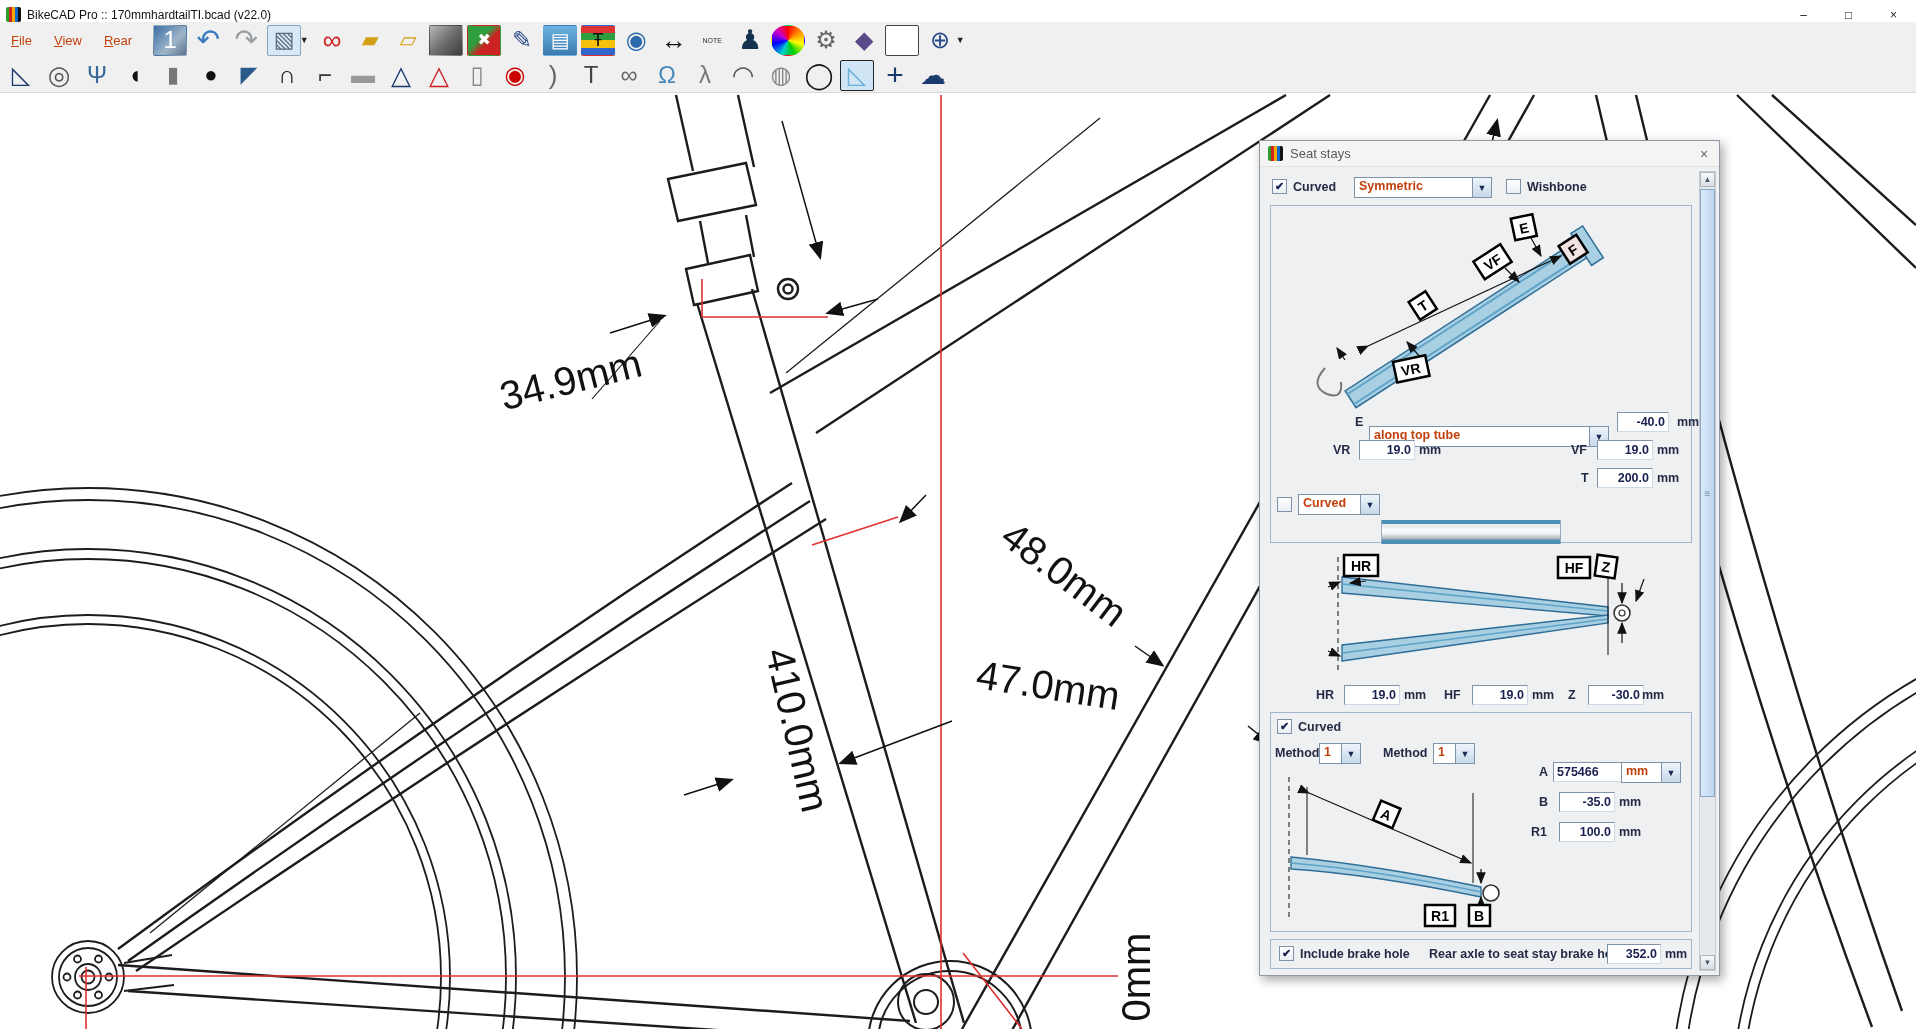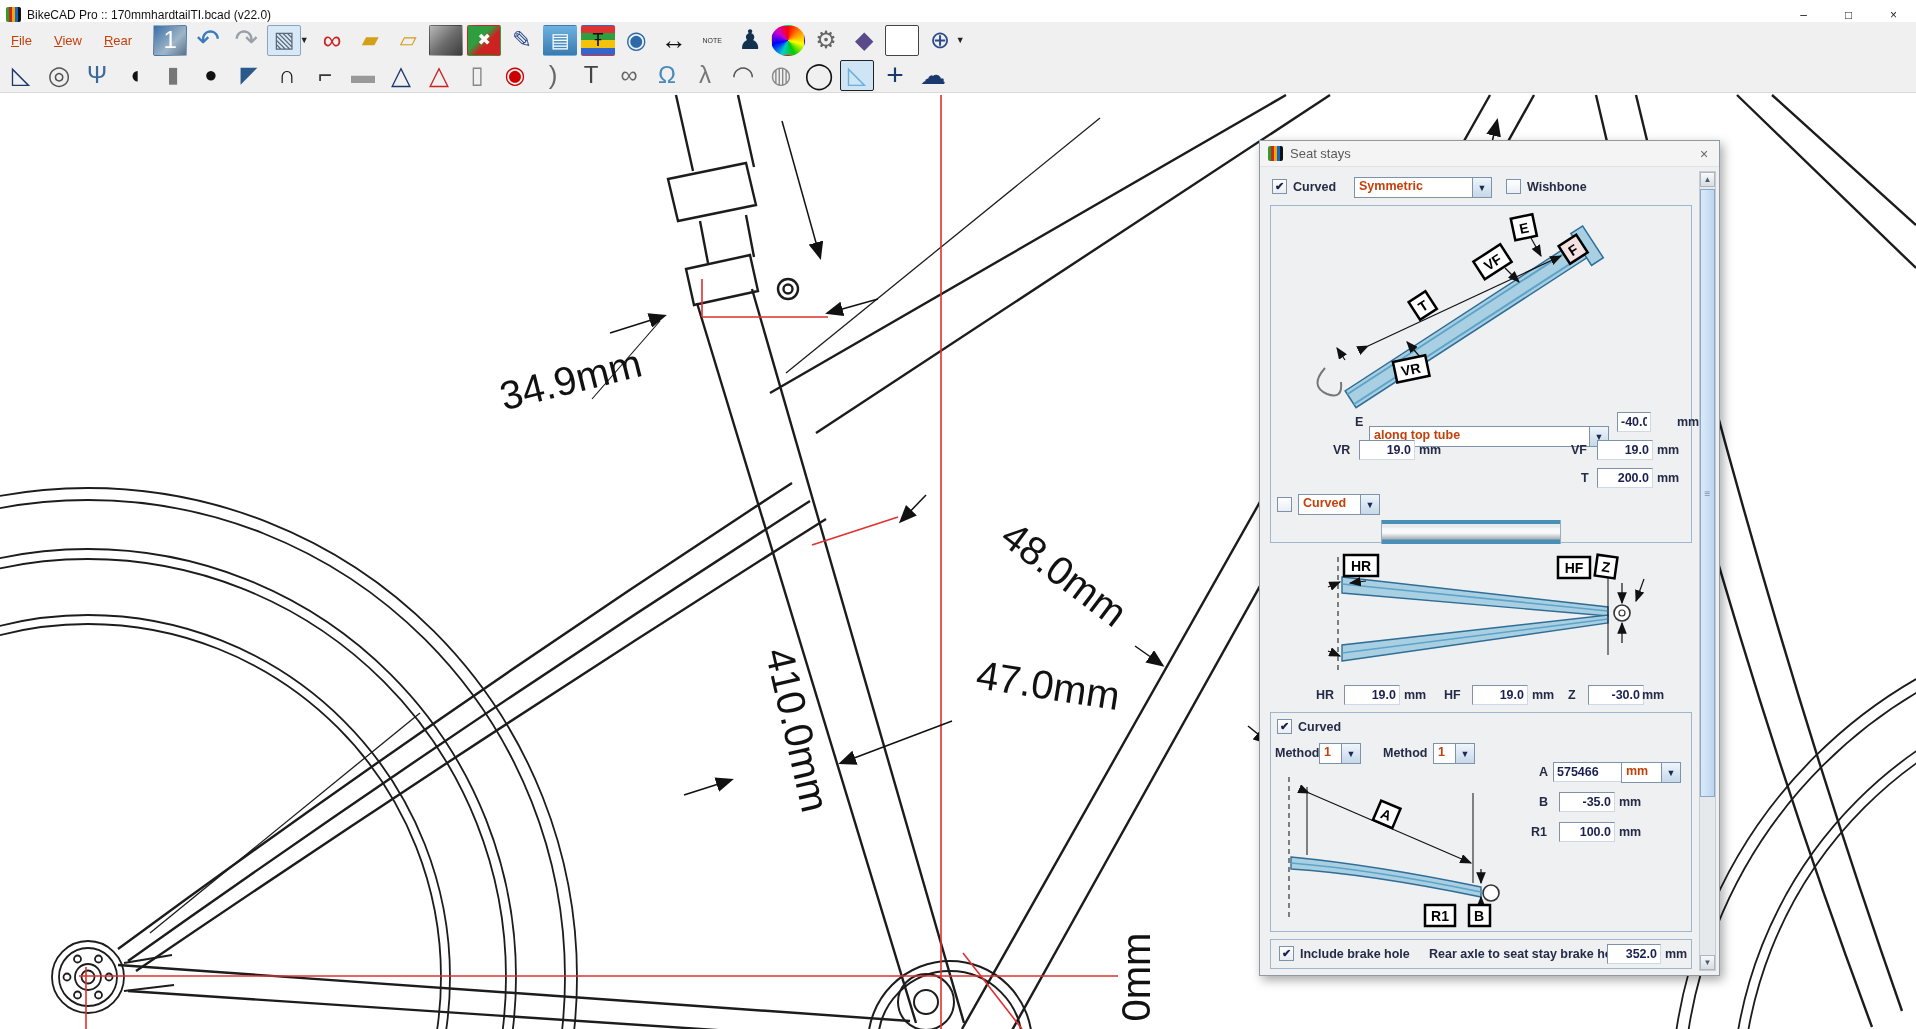--- a/index.html
+++ b/index.html
@@ -398,21 +398,21 @@
               <text x="138" y="166" text-anchor="middle">VR</text>
             </g>
         </g>
       </svg>
 
       <span class="lbl abs" style="left:84px;top:209px;">E</span>
       <div class="combo abs" style="left:98px;top:220px;width:240px;">
         <span class="val">along top tube</span>
         <span class="btn">▼</span>
       </div>
-      <input class="fld abs" style="left: 346px; top: 206px; width: 34px;" value="-40.0">
+      <input class="fld abs" style="left: 346px; top: 206px; width: 52px;" value="-40.0">
       <span class="mm abs" style="left:406px;top:209px;">mm</span>
 
       <span class="lbl abs" style="left:62px;top:237px;">VR</span>
       <input class="fld abs" style="left: 88px; top: 234px; width: 56px;" value="19.0">
       <span class="mm abs" style="left:148px;top:237px;">mm</span>
       <span class="lbl abs" style="left:300px;top:237px;">VF</span>
       <input class="fld abs" style="left: 326px; top: 234px; width: 56px;" value="19.0">
       <span class="mm abs" style="left:386px;top:237px;">mm</span>
 
       <span class="lbl abs" style="left:310px;top:265px;">T</span>

